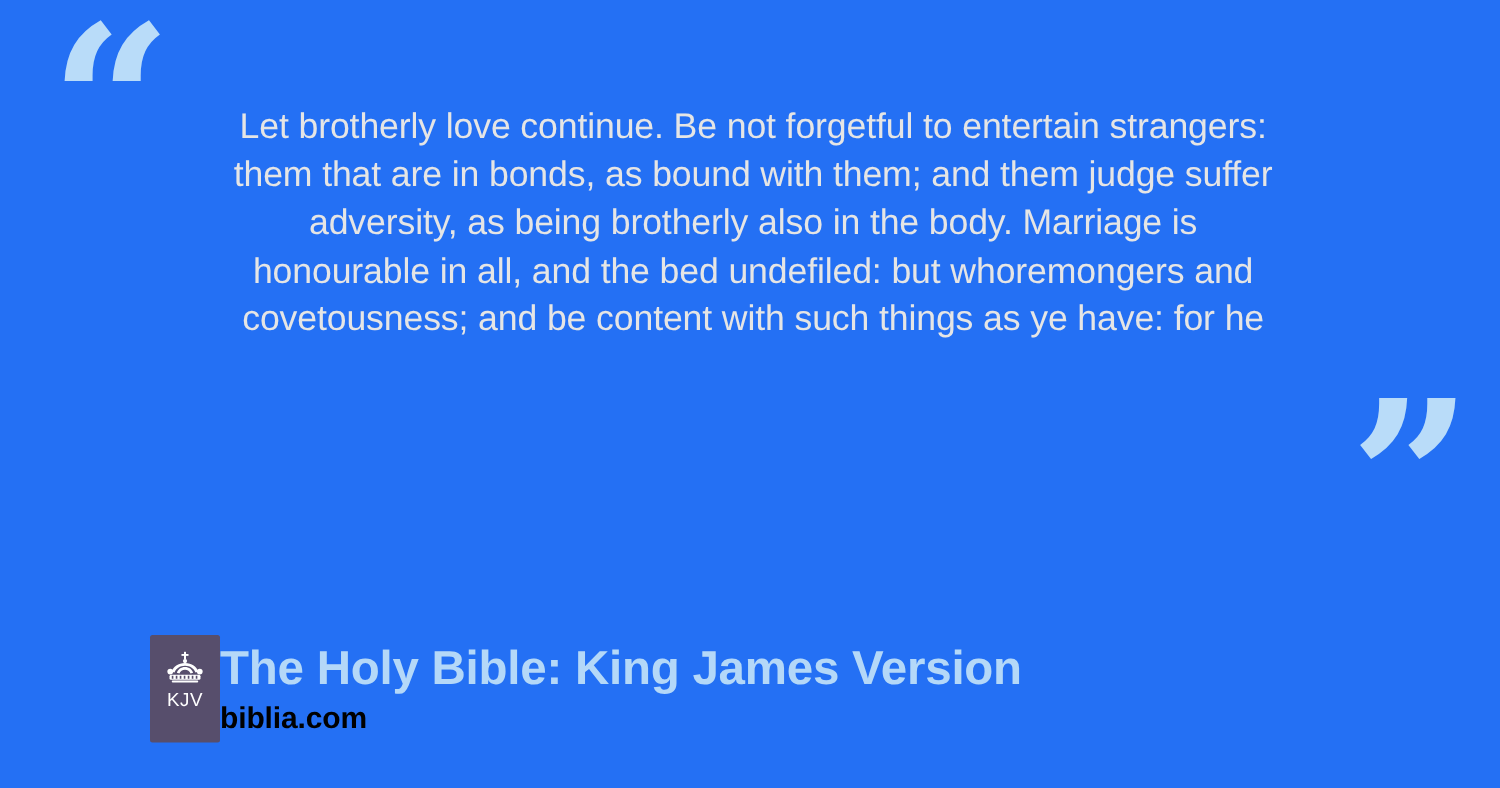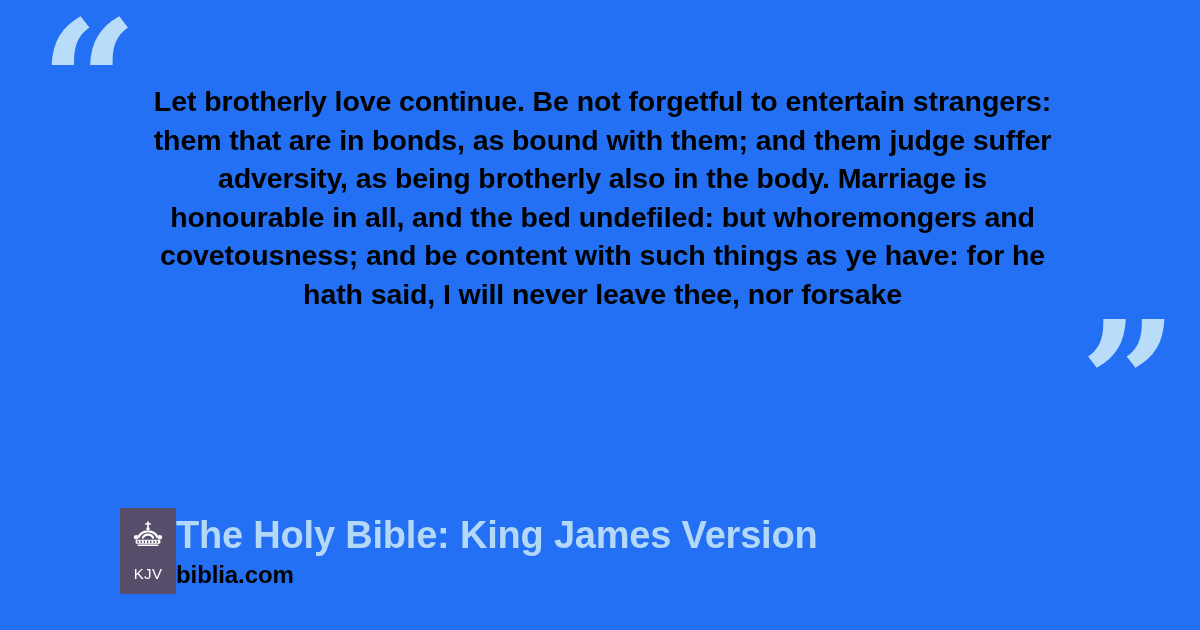--- a/index.html
+++ b/index.html
@@ -44,23 +44,23 @@
 
   
   #quote-block {
     position: absolute;
     left: 110px;
     top: 82px;
     width: 985px;
     text-align: center;
   }
   .quote-line {
-    color: #000000;
+    color: #e5e5e5;
     font-family: "Liberation Sans", sans-serif;
-    font-weight: 700;
+    font-weight: 400;
     font-size: 28.5px;
     line-height: 38.5px;
     letter-spacing: -0.1px;
     white-space: nowrap;
   }
 
   
   #brand {
     position: absolute;
     left: 120px;
@@ -85,21 +85,21 @@
     width: 38px;
     height: 28px;
     display: block;
   }
   #brand-logo-text {
     color: #ffffff;
     font-family: "Liberation Sans", sans-serif;
     font-size: 15px;
     font-weight: 400;
     letter-spacing: 0.4px;
-    margin-top: 16px;
+    margin-top: 3px;
   }
   #brand-text {
     display: flex;
     flex-direction: column;
     justify-content: flex-start;
     padding-top: 4px;
   }
   #brand-title {
     color: #b4d8f8;
     font-family: "Liberation Sans", sans-serif;
@@ -126,21 +126,20 @@
 <div id="card">
 
   <div class="quote-mark" id="quote-open">“</div>
 
   <div id="quote-block">
     <div class="quote-line">Let brotherly love continue. Be not forgetful to entertain strangers:</div>
     <div class="quote-line">them that are in bonds, as bound with them; and them judge suffer</div>
     <div class="quote-line">adversity, as being brotherly also in the body. Marriage is</div>
     <div class="quote-line">honourable in all, and the bed undefiled: but whoremongers and</div>
     <div class="quote-line">covetousness; and be content with such things as ye have: for he</div>
-    <div class="quote-line">hath said, I will never leave thee, nor forsake</div>
   </div>
 
   <div class="quote-mark" id="quote-close">”</div>
 
   <div id="brand">
 
     <div id="brand-logo">
       <svg id="crown-icon" viewBox="0 0 38 28" aria-hidden="true">
 
         <rect x="18.2" y="0.4" width="1.6" height="6.2" fill="#ffffff"></rect>

